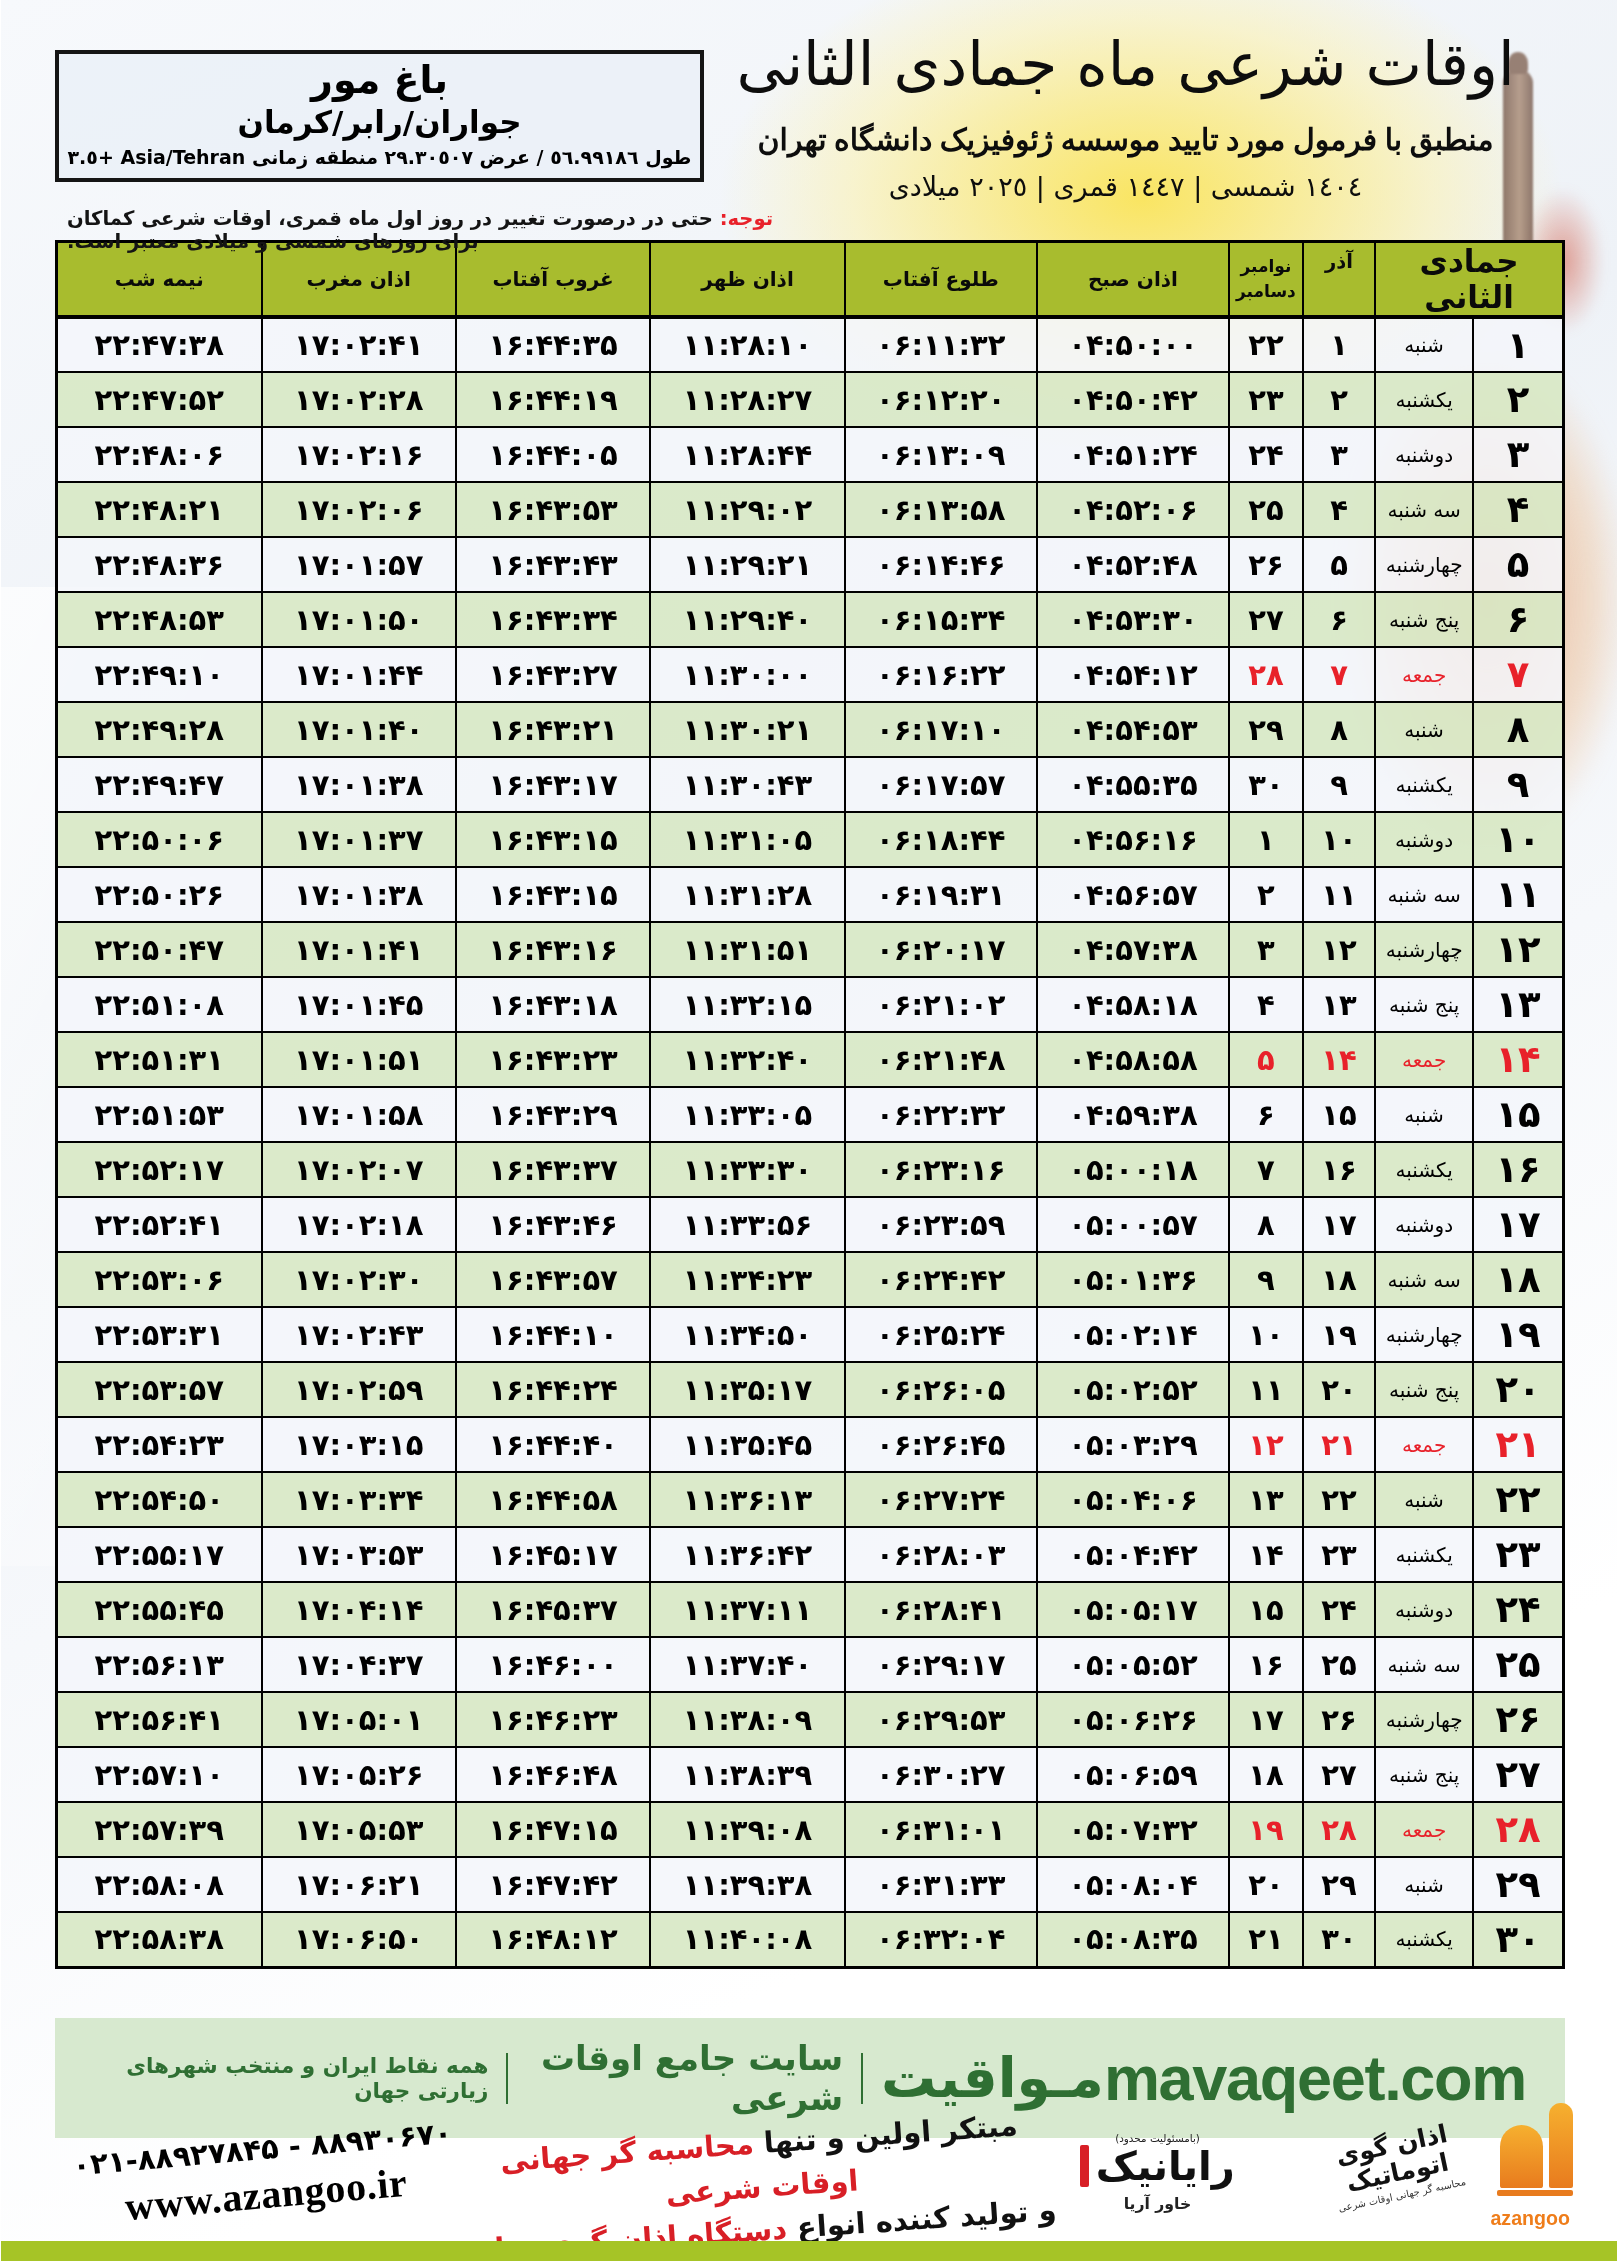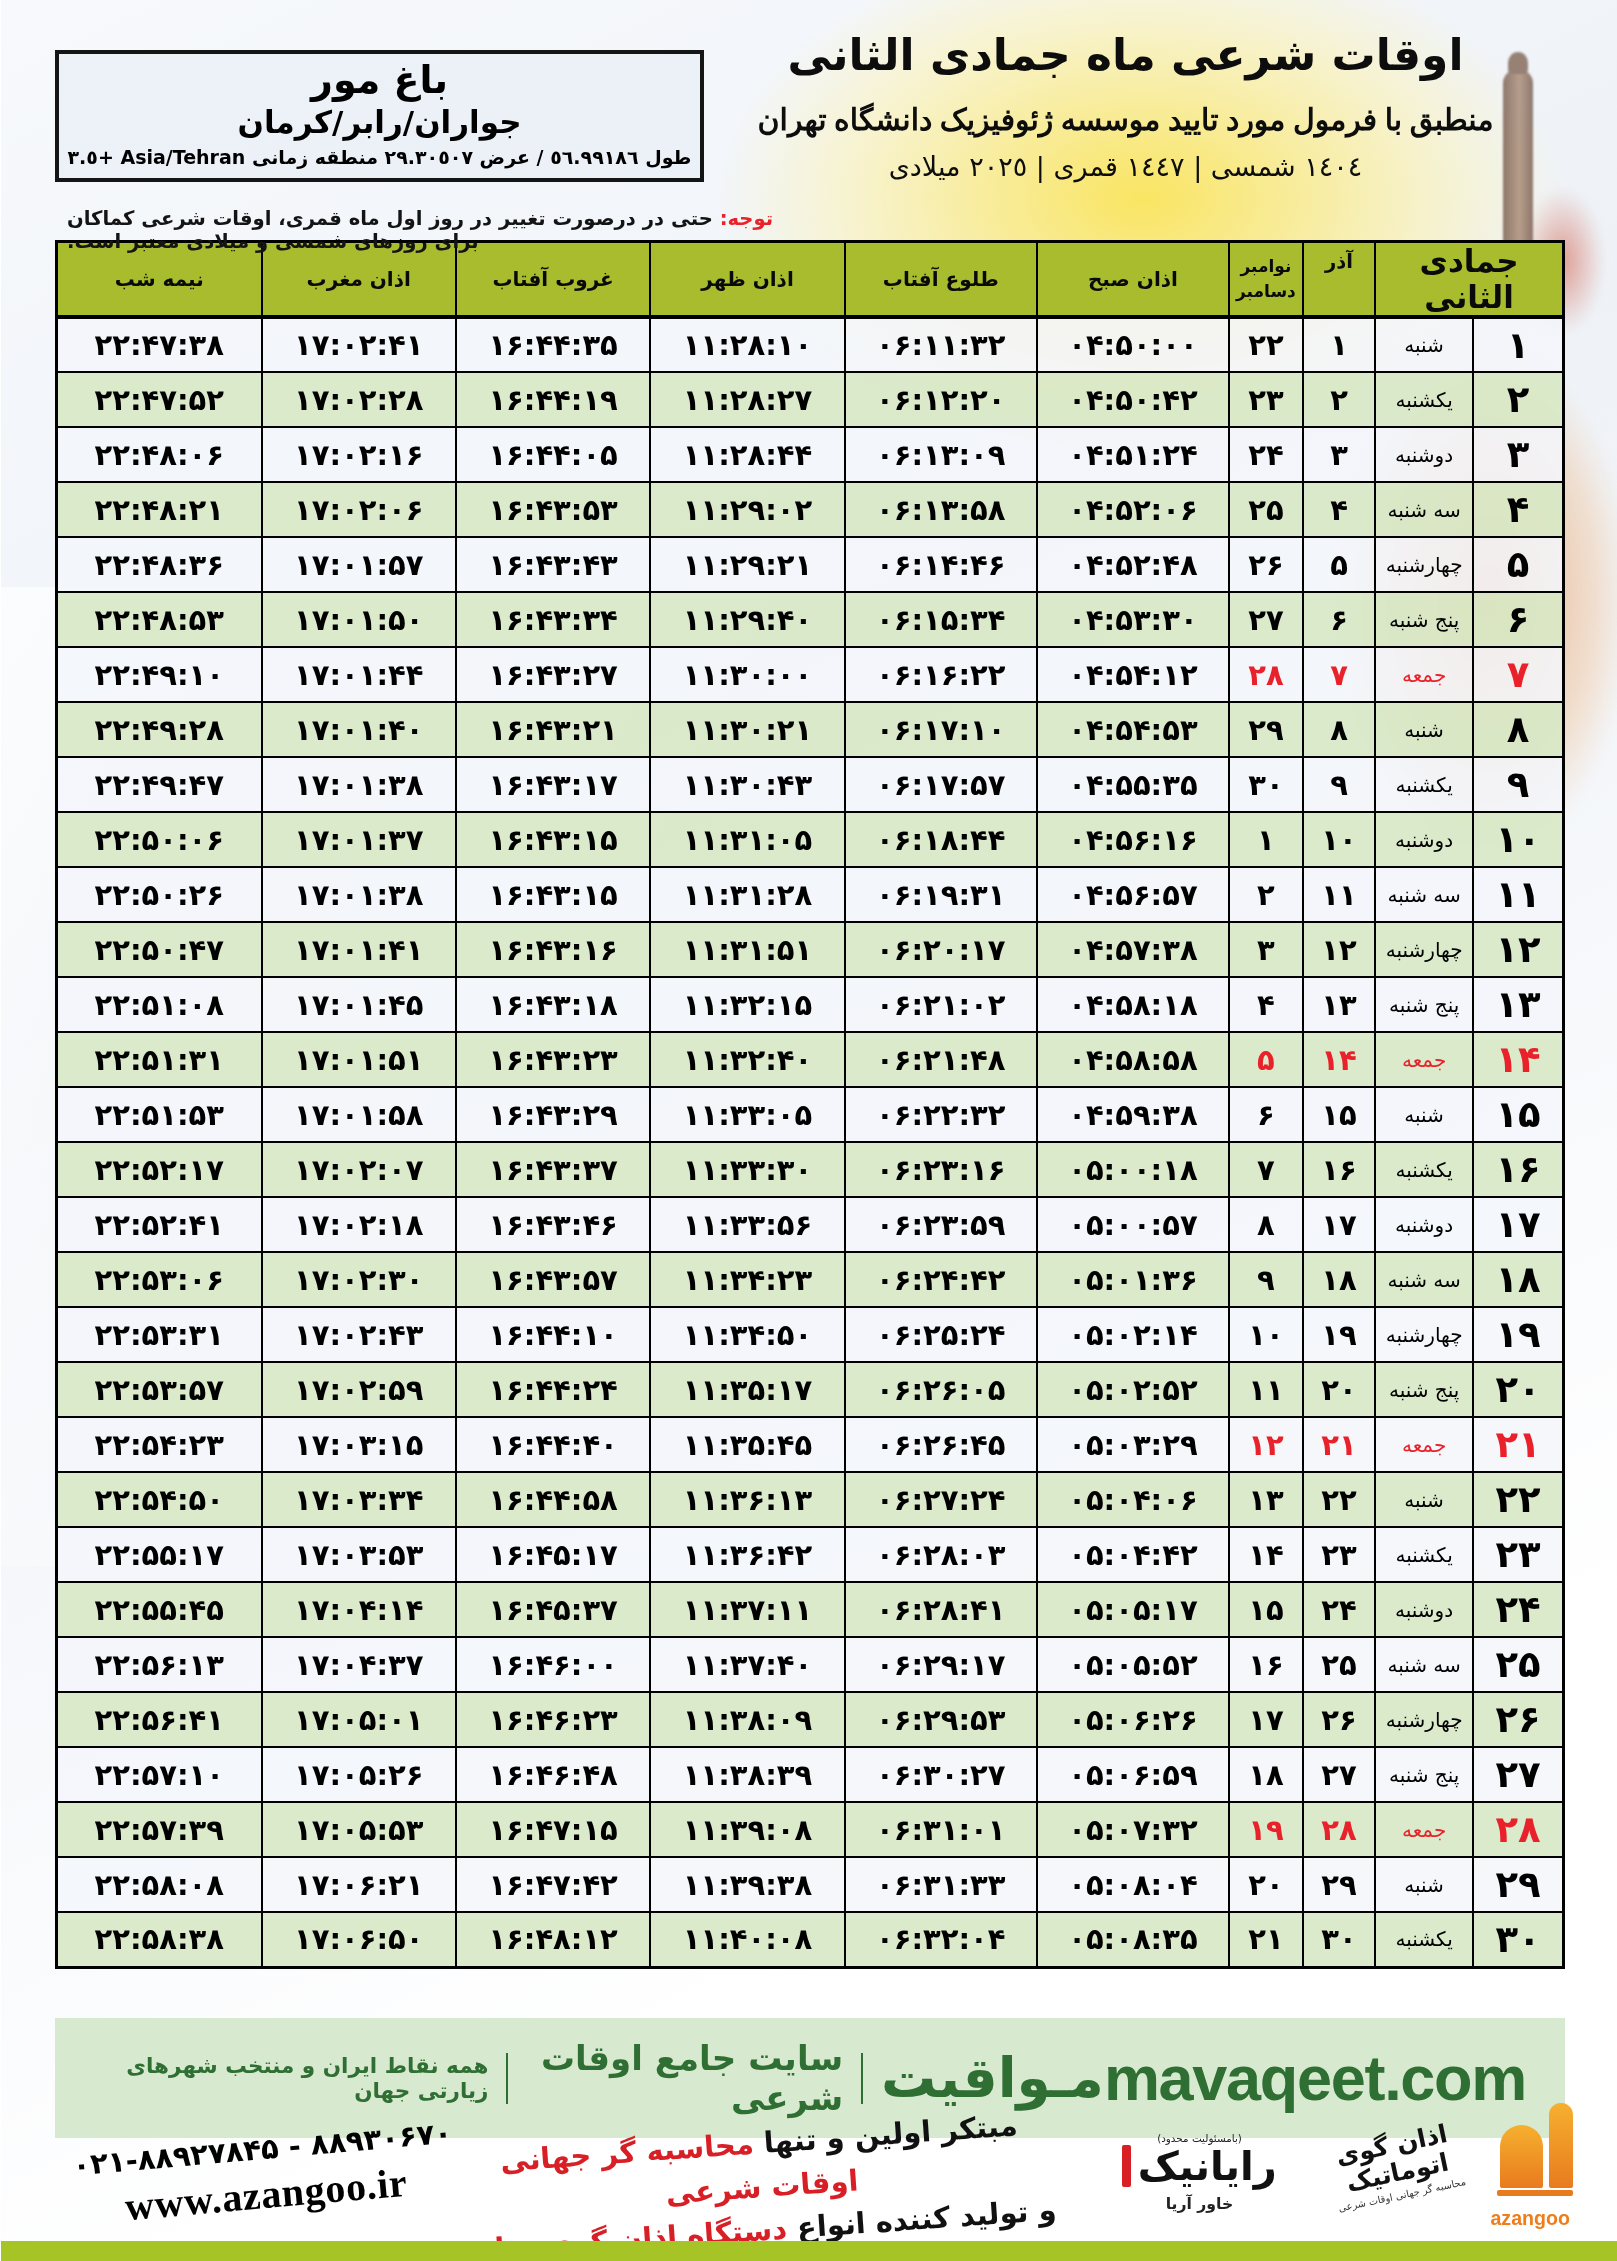--- a/index.html
+++ b/index.html
@@ -18,21 +18,21 @@
       background:radial-gradient(closest-side, rgba(205,70,45,.5), rgba(255,255,255,0) 75%); }
   .deco-minaret { right:85px; top:69px; width:30px; height:222px; opacity:.75; filter:blur(1px);
       background:linear-gradient(90deg,#6d4f41,#a3826b 55%,#6d4f41); border-radius:14.4px 14.4px 3.9px 3.9px; }
   .deco-minaret::after { content:""; position:absolute; top:-17px; left:5.2px; width:19.6px; height:22px;
       background:#7a5a49; border-radius:50% 50% 20% 20%; }
   .deco-streak { left:0; top:587px; width:913px; height:979px;
       background:linear-gradient(115deg, rgba(255,255,255,.7), rgba(224,232,242,.0) 60%); }
 
   
   .title-block { position:absolute; top:27px; right:62px; width:861px; text-align:center; z-index:3; color:#0d0d0d; }
-  .main-title { font-size:44px; font-weight:bold; line-height:1.25; }
+  .main-title { font-size:60px; font-weight:normal; line-height:1.25; }
   .sub-title  { font-size:30px; font-weight:bold; margin-top:20px;font-family:Liberation Serif, serif; }
   .years-line { font-size:27px; margin-top:14.4px; }
 
   .loc-box { position:absolute; top:50px; left:55px; width:649px; height:132px; z-index:3;
       border:4.6px solid #151515; background:rgba(233,239,247,.78); text-align:center; padding-top:5.2px; }
   .loc-name   { font-size:38px; font-weight:bold; line-height:1.15; }
   .loc-region { font-size:31px; font-weight:bold; line-height:1.25; }
   .loc-coords { font-size:19px; font-weight:bold; margin-top:3.9px; }
 
   .notice-line { position:absolute; top:207px; left:67px; width:724px; z-index:3;
@@ -74,21 +74,21 @@
   .phone-block { position:absolute; left:69px; top:2132px; width:391px; z-index:3; text-align:center;
       transform:rotate(-5deg); }
   .phone-num { font-size:29px; font-weight:bold; direction:ltr; letter-spacing:0.7px; }
   .site-url  { font-family:"Liberation Serif","DejaVu Serif",serif; font-size:40px; font-weight:bold;
       direction:ltr; margin-top:5.2px; letter-spacing:0.7px; }
 
   .promo-block { position:absolute; left:470px; top:2122px; width:587px; z-index:3; text-align:center;
       transform:rotate(-4deg); font-size:29px; font-weight:bold; line-height:1.5; color:#111; }
   .promo-red { color:#d81f26; }
 
-  .rayanik { position:absolute; left:1121px; top:2132px; width:157px; z-index:3; direction:rtl; text-align:center; }
+  .rayanik { position:absolute; left:1079px; top:2132px; width:157px; z-index:3; direction:rtl; text-align:center; }
   .ray-note { font-size:10.4px; color:#222; }
   .ray-row { display:flex; align-items:stretch; justify-content:center; gap:6.5px; margin-top:1.3px; }
   .ray-bar { width:9px; background:#d81f26; border-radius:2px; }
   .ray-name { font-size:40px; font-weight:bold; color:#111; line-height:1.05; }
   .ray-sub { font-size:15.7px; color:#222; margin-top:7px;font-weight:bold; }
 
   .azangoo { position:absolute; left:1298px; top:2105px; width:281px; height:137px; z-index:3; }
   .az-text { position:absolute; right:98px; top:26px; width:170px; text-align:center;
       transform:rotate(-12deg); }
   .az-name { font-size:25px; font-weight:bold; color:#111; line-height:1.1; }

